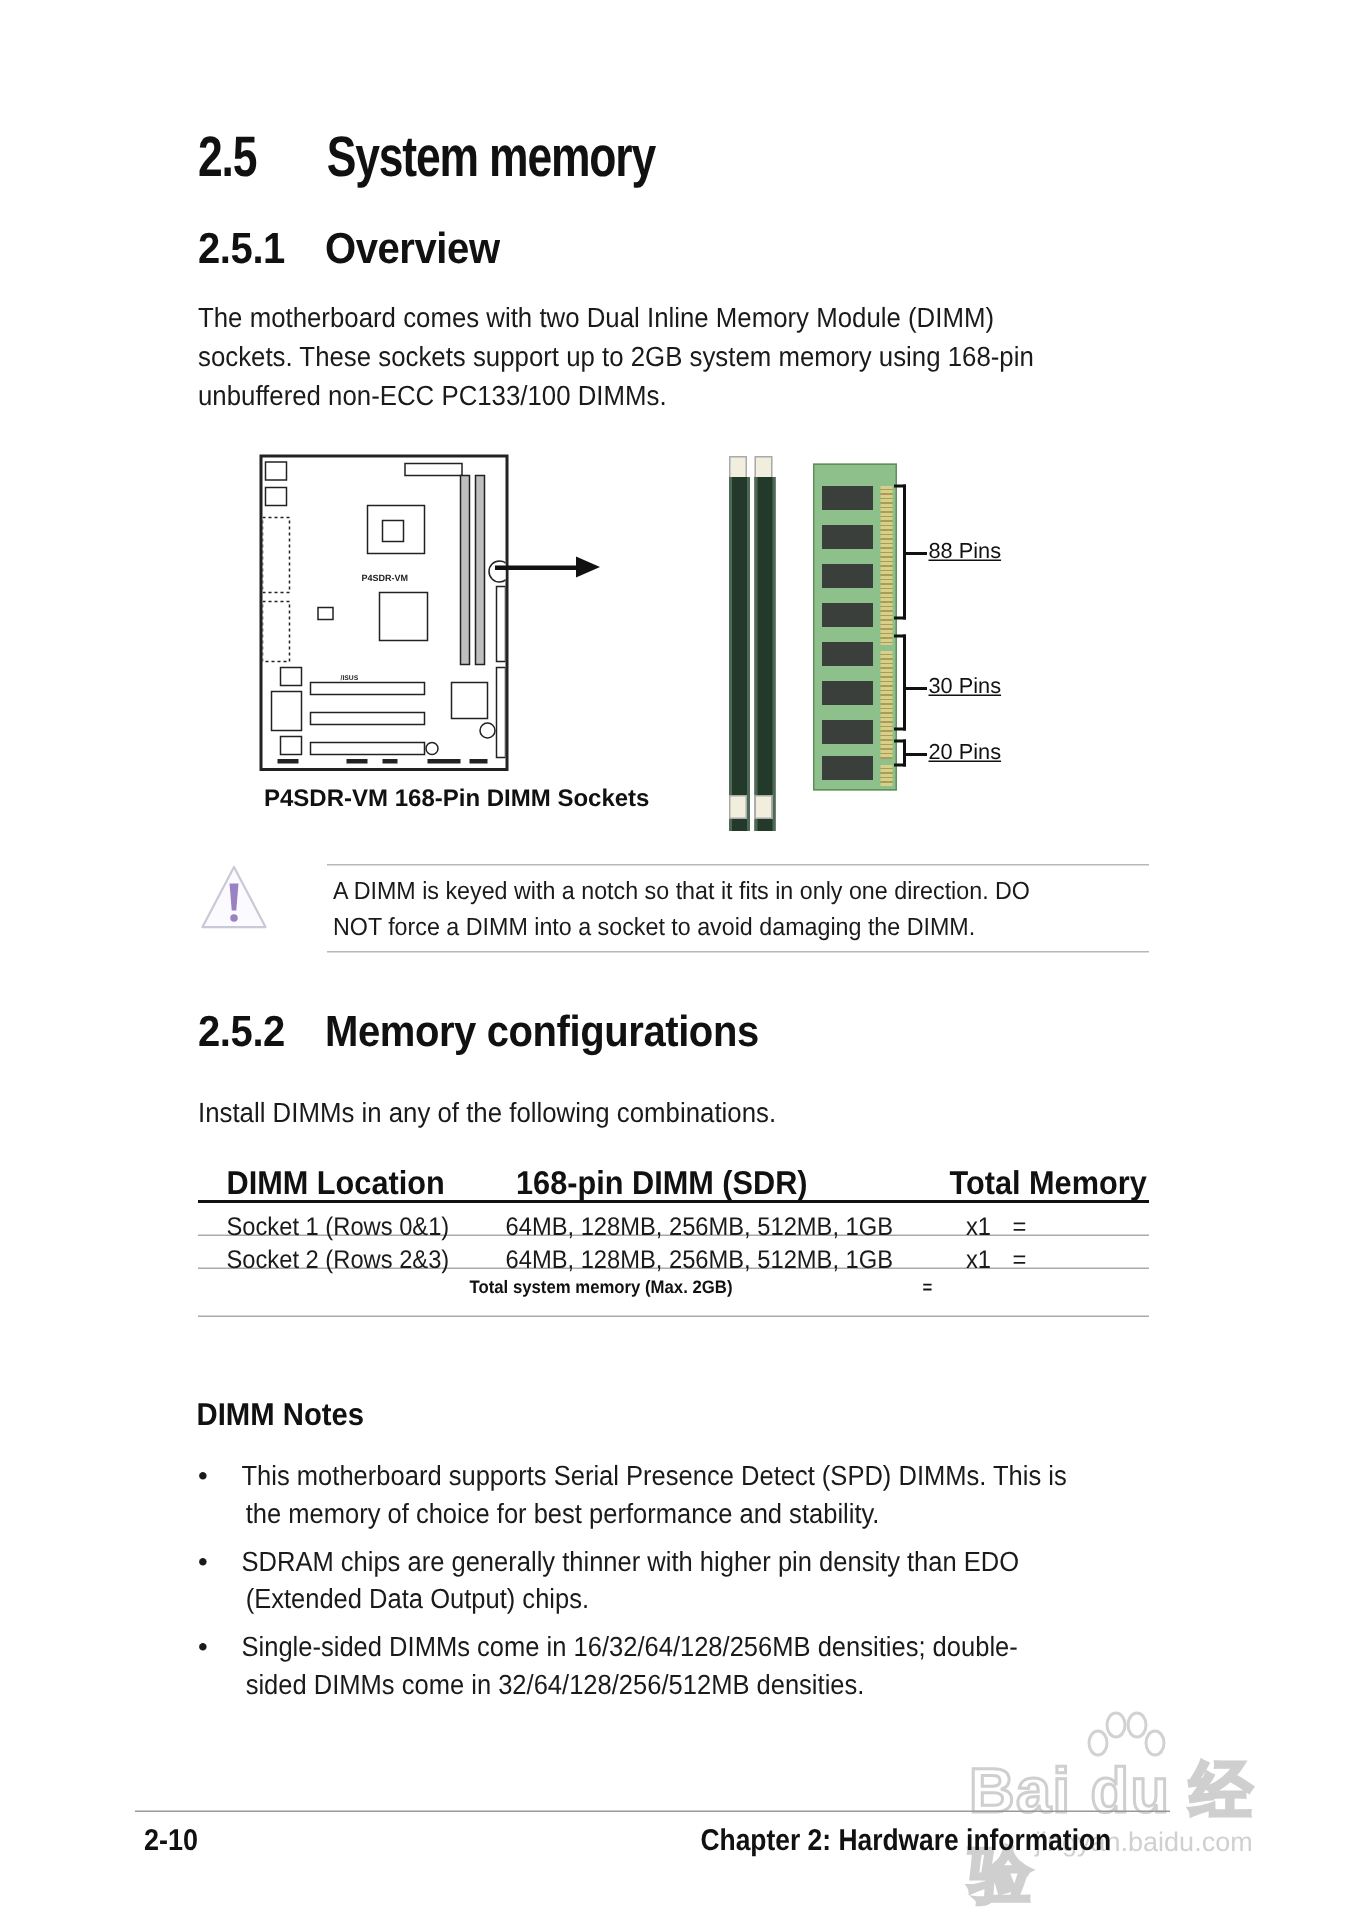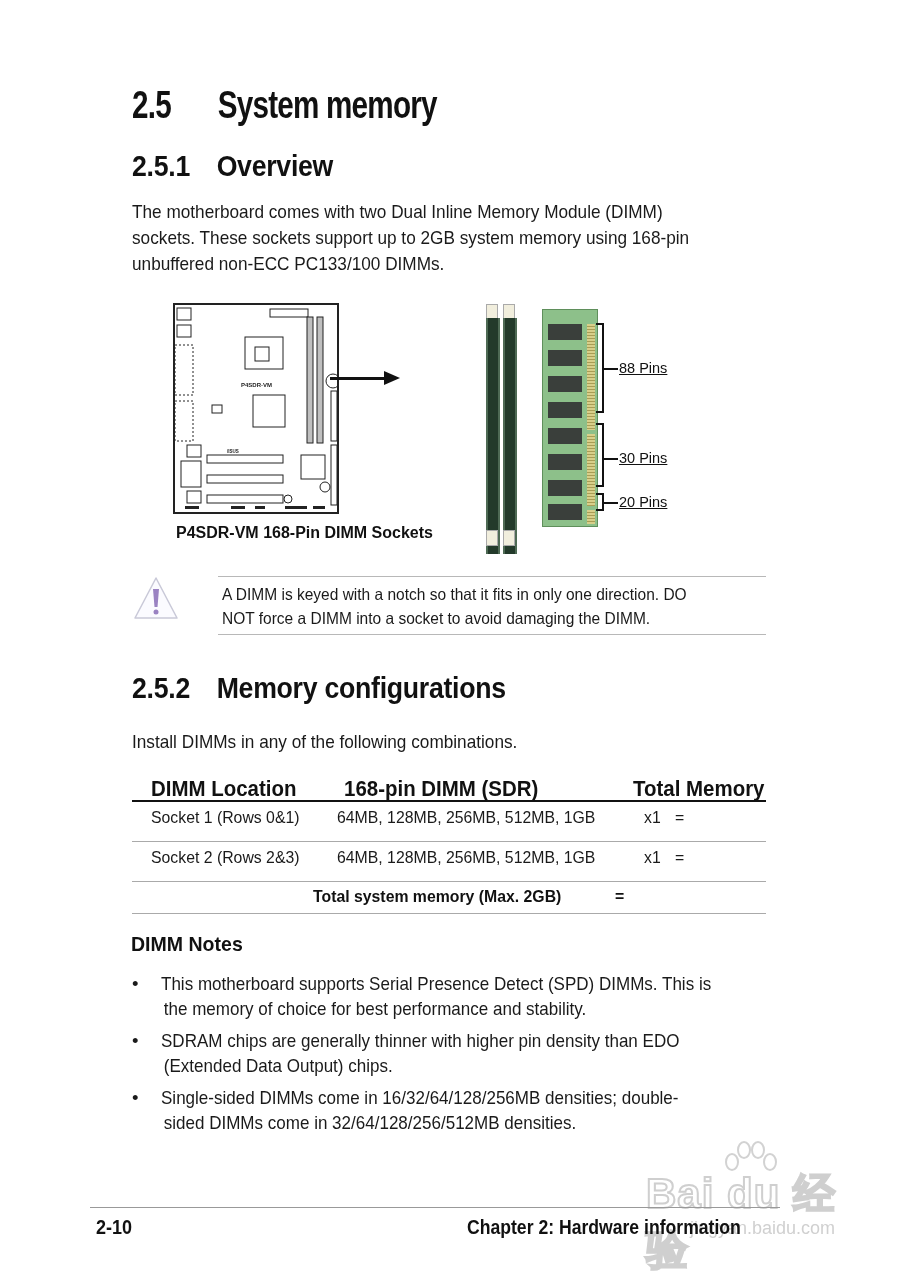--- a/index.html
+++ b/index.html
@@ -34,23 +34,23 @@
     .pin-label { font-size: 14.5px; white-space: nowrap; text-decoration: underline; }
 
     
     .rule { height: 1px; background: #b8b8b8; }
     .caution-text { left: 222px; top: 582px; width: 540px; font-size: 16.5px; line-height: 24px; color: #1a1a1a; transform: scaleX(0.94); transform-origin: left top; }
 
     
     .tbl { left: 132px; top: 772px; width: 634px; }
     .tbl-head { position: relative; height: 30px; font-size: 22px; font-weight: bold; border-bottom: 2px solid #111; }
     .tbl-head span { position: absolute; top: 4px; white-space: nowrap; transform: scaleX(0.93); transform-origin: left top; }
-    .tbl-row { position: relative; height: 40px; font-size: 17px; border-bottom: 1px solid #aaa; color: #1a1a1a; }
+    .tbl-row { position: relative; height: 22px; font-size: 17px; border-bottom: 1px solid #aaa; color: #1a1a1a; }
     .tbl-row span { position: absolute; top: 6px; white-space: nowrap; transform: scaleX(0.93); transform-origin: left top; }
-    .tbl-total { position: relative; height: 32px; font-size: 17px; font-weight: bold; border-bottom: 1px solid #aaa; }
+    .tbl-total { position: relative; height: 32px; font-size: 12px; font-weight: bold; border-bottom: 1px solid #aaa; }
     .tbl-total span { position: absolute; top: 5px; white-space: nowrap; transform: scaleX(0.93); transform-origin: left top; }
 
     .h3 { left: 131px; top: 932px; font-size: 21px; font-weight: bold; white-space: nowrap; transform: scaleX(0.93); transform-origin: left top; }
 
     .note { position: absolute; left: 132px; width: 640px; font-size: 18.5px; line-height: 25px; color: #1a1a1a; }
     .note .bullet { position: absolute; left: 0; top: 0; }
     .note .txt { position: absolute; left: 29px; width: 640px; transform: scaleX(0.92); transform-origin: left top; }
 
     .footer-rule { left: 90px; top: 1207px; width: 690px; height: 1px; background: #999; }
     .footer-left { left: 96px; top: 1216px; font-size: 20px; font-weight: bold; transform: scaleX(0.9); transform-origin: left top; }

